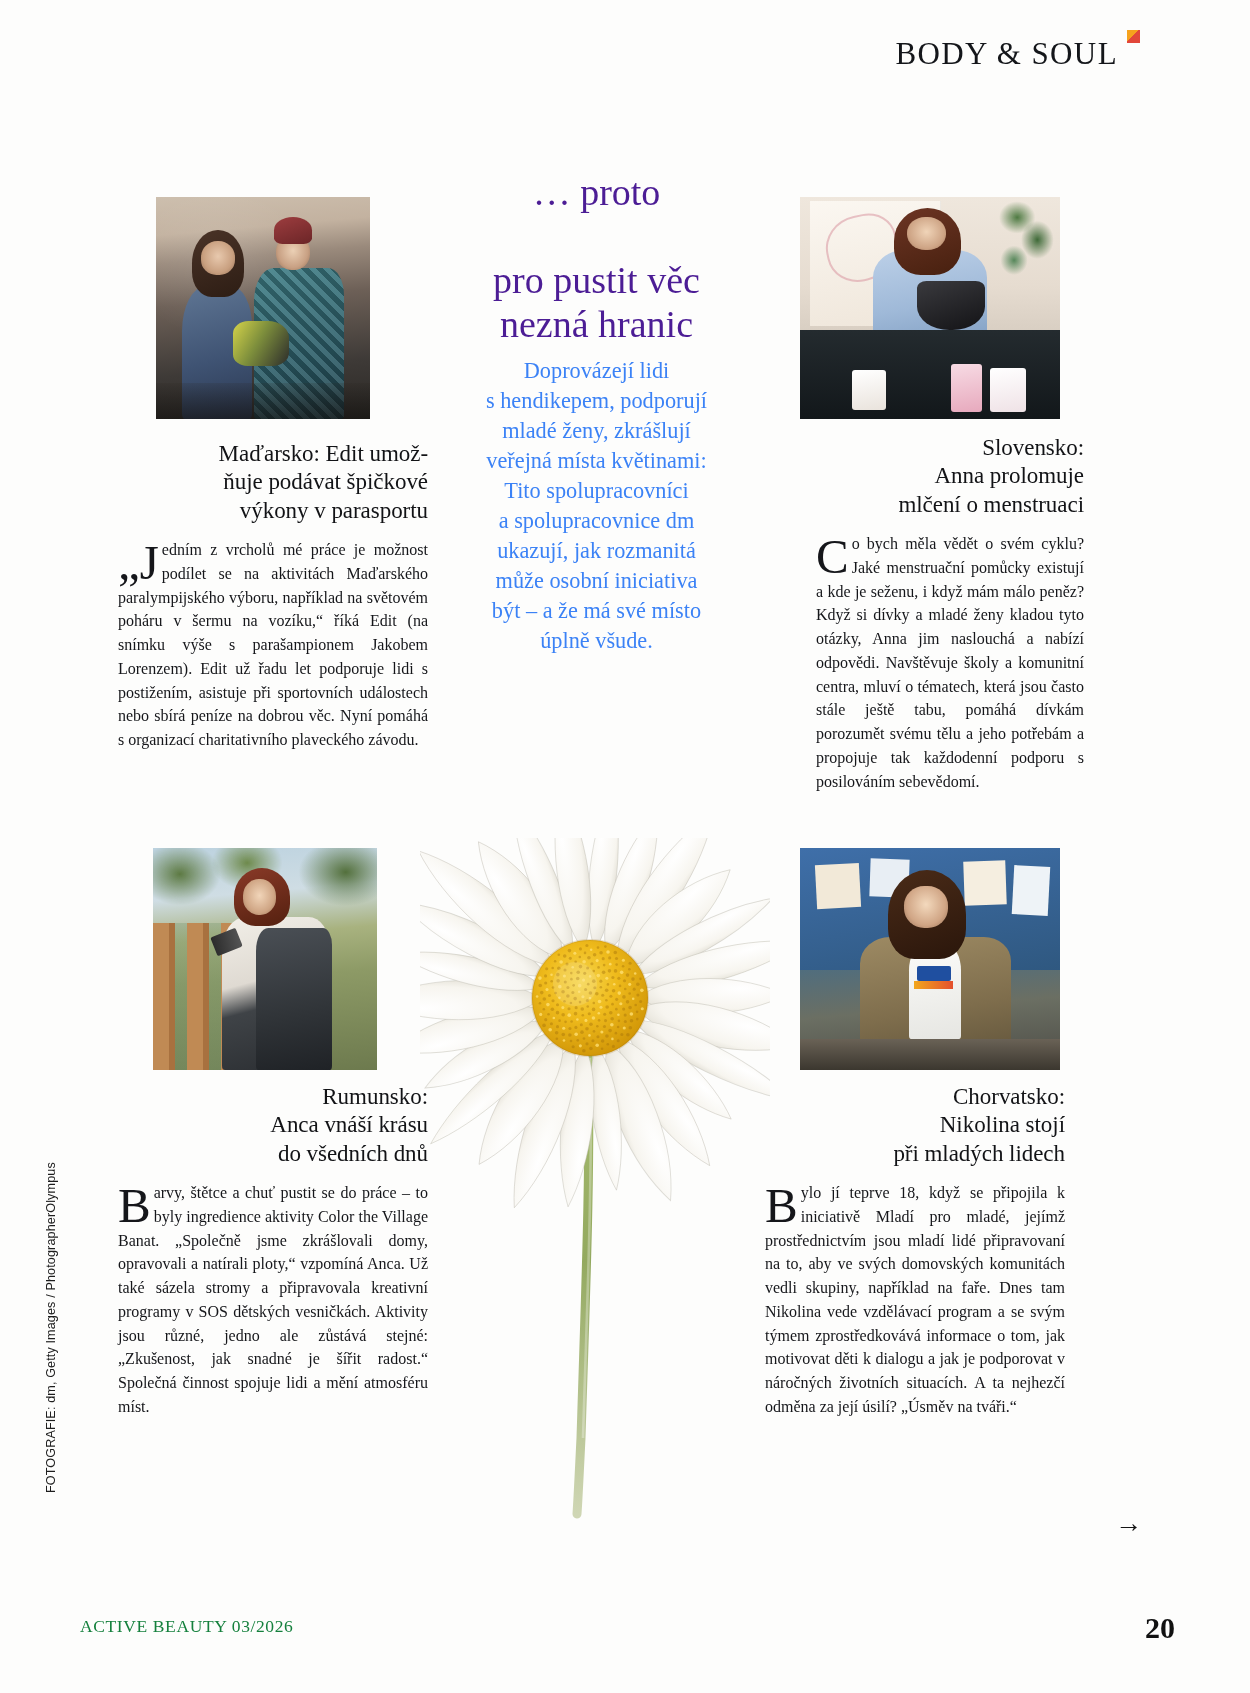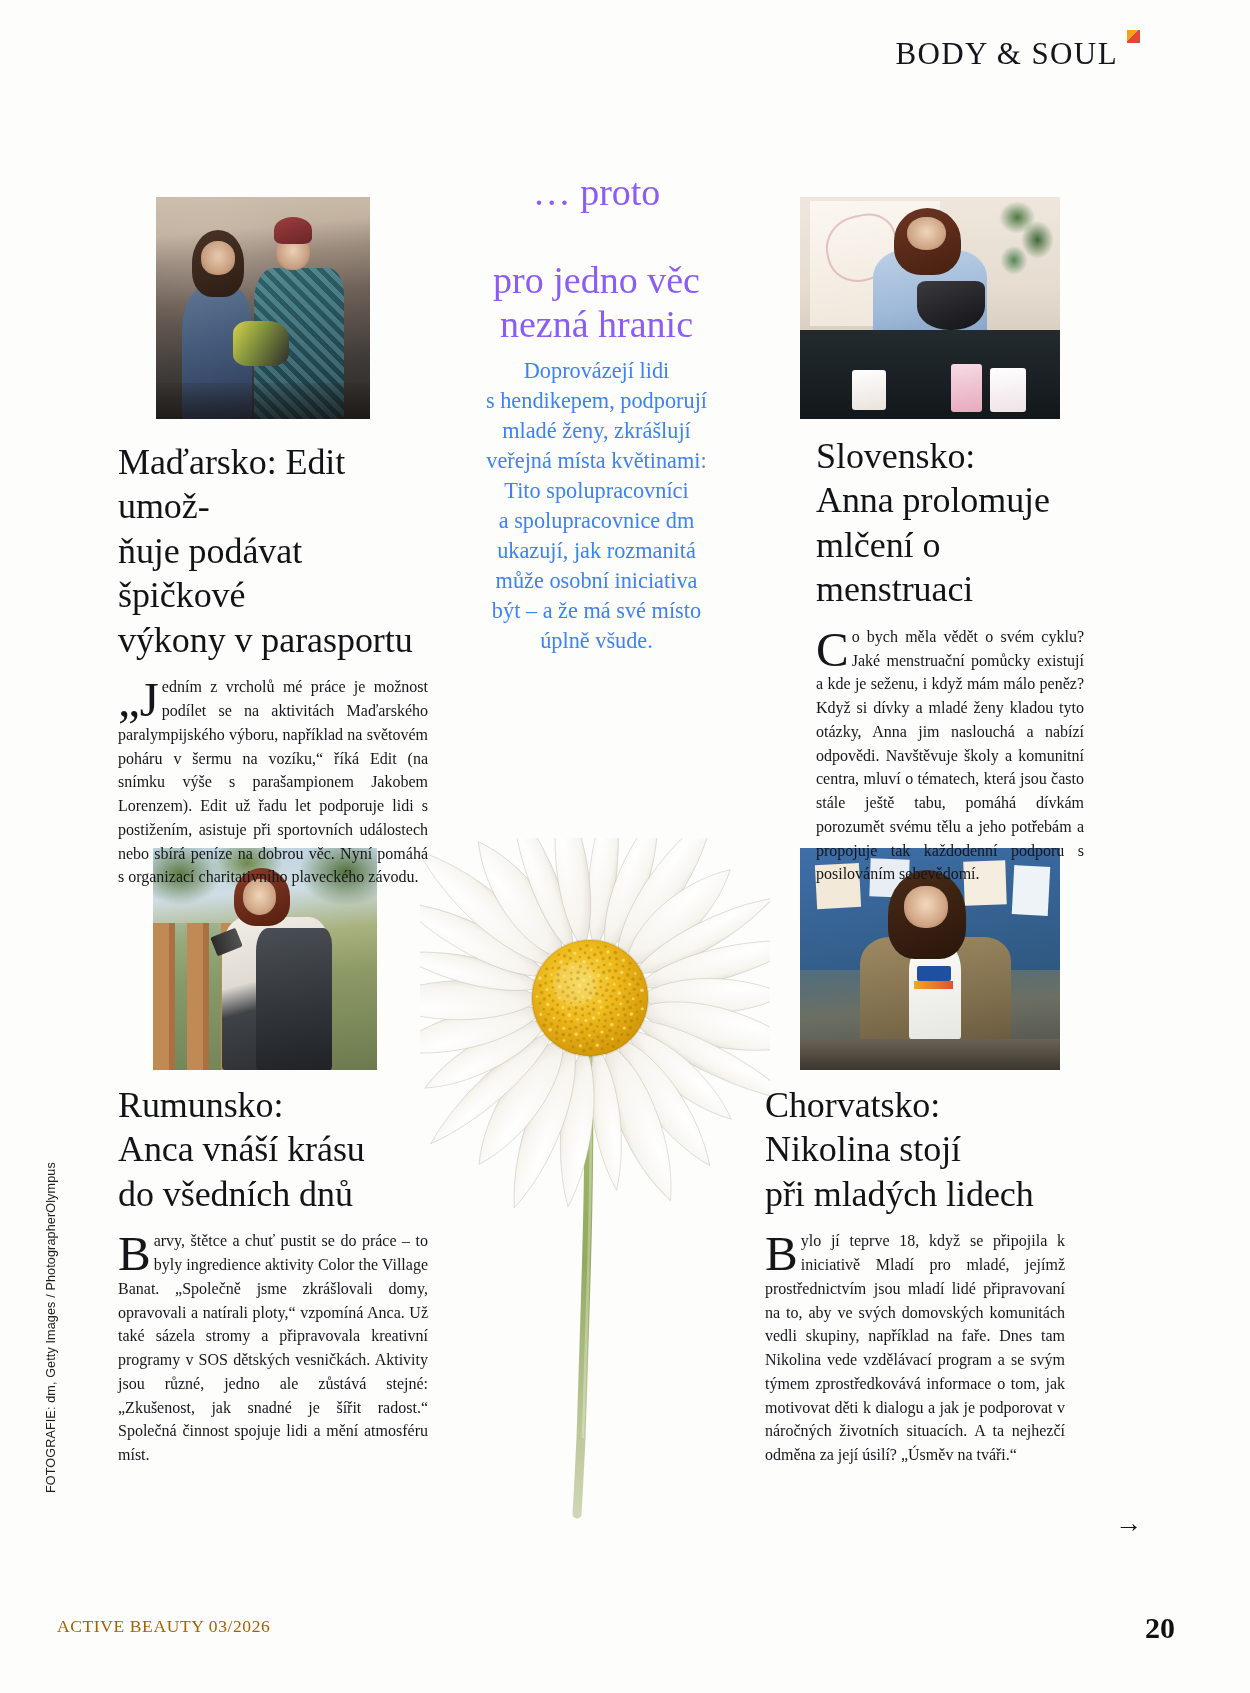--- a/index.html
+++ b/index.html
@@ -53,23 +53,23 @@
     float: left;
     font-size: 49px;
     line-height: 0.86;
     padding: 2px 3px 0 0;
     margin-top: 2px;
     font-family: "Liberation Serif", "DejaVu Serif", serif;
   }
 
   .section-head {
     font-family: "Liberation Serif", "DejaVu Serif", serif;
-    font-size: 36px;
+    font-size: 23px;
     line-height: 1.235;
-    text-align: left;
+    text-align: right;
     font-weight: 400;
     color: #121316;
     margin: 0 0 13px 0;
     letter-spacing: -0.002em;
   }
 
   
   .photo {
     position: absolute;
     overflow: hidden;
@@ -294,26 +294,26 @@
     transform-origin: left bottom;
     transform: rotate(-90deg);
     white-space: nowrap;
     font-family: "Liberation Sans", "DejaVu Sans", sans-serif;
     font-size: 12.6px;
     letter-spacing: 0.01em;
     color: #1d1d1d;
   }
   .footer-left {
     position: absolute;
-    left: 57px;
+    left: 80px;
     bottom: 56px;
     font-family: "Liberation Serif", "DejaVu Serif", serif;
     font-size: 17.5px;
     letter-spacing: 0.035em;
-    color: #a16207;
+    color: #15803d;
   }
   .footer-page {
     position: absolute;
     right: 75px;
     bottom: 48px;
     font-family: "Liberation Serif", "DejaVu Serif", serif;
     font-size: 30px;
     font-weight: 700;
     color: #111;
   }
@@ -333,21 +333,21 @@
   #col-right-top  { left: 816px; top: 434px;  width: 268px; }
   #col-left-bot   { left: 118px; top: 1083px; width: 310px; }
   #col-right-bot  { left: 765px; top: 1083px; width: 300px; }
 
   .center-kicker {
     font-family: "Liberation Serif", "DejaVu Serif", serif;
     font-size: 38px;
     line-height: 1.16;
     text-align: center;
     font-weight: 400;
-    color: #8b5cf6;
+    color: #4c1d95;
     margin: 0 0 10px 0;
   }
   .center-deck {
     font-family: "Liberation Serif", "DejaVu Serif", serif;
     font-size: 22.3px;
     line-height: 1.345;
     text-align: center;
     color: #3b82f6;
     margin: 0;
   }
@@ -701,21 +701,21 @@
         <circle cx="119.94" cy="140.08" r="1.80" fill="rgba(255,226,120,.75)"></circle>
         <circle cx="220.48" cy="140.83" r="1.30" fill="rgba(160,110,10,.40)"></circle>
       </g>
     <circle cx="155" cy="146" r="22" fill="rgba(255,255,255,.13)"></circle>
   </svg>
 
   <div class="col" id="col-center">
     <h1 class="center-kicker">
       <span>… proto</span><br>
       <br>
-      <span>pro jedno věc</span><br>
+      <span>pro pustit věc</span><br>
       <span>nezná hranic</span>
     </h1>
     <div class="center-deck">
       <span>Doprovázejí lidi</span><br>
       <span>s hendikepem, podporují</span><br>
       <span>mladé ženy, zkrášlují</span><br>
       <span>veřejná místa květinami:</span><br>
       <span>Tito spolupracovníci</span><br>
       <span>a spolupracovnice dm</span><br>
       <span>ukazují, jak rozmanitá</span><br>

